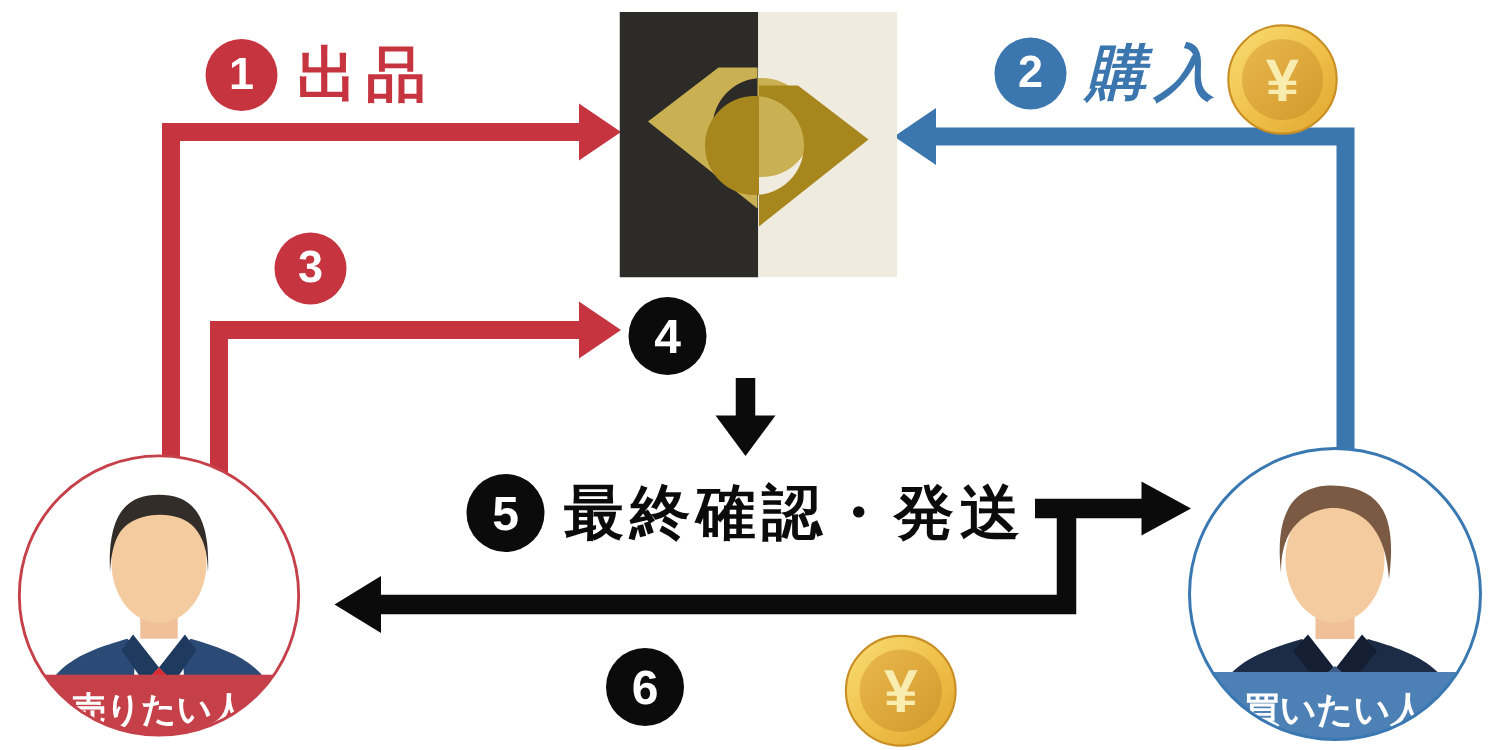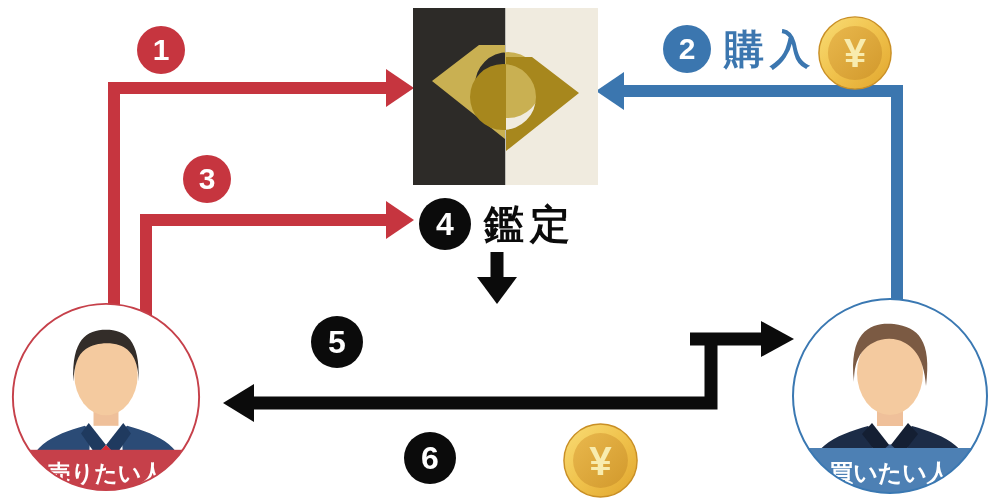--- a/index.html
+++ b/index.html
@@ -12,21 +12,21 @@
   .step{position:absolute;display:flex;align-items:center;gap:13px;font-weight:bold;z-index:6;}
   .badge{
     border-radius:50%;color:#fff;display:flex;align-items:center;justify-content:center;
     font-weight:bold;flex:0 0 auto;line-height:1;
   }
   .badge.sz48{width:48px;height:48px;font-size:30px;}
   .badge.sz52{width:52px;height:52px;font-size:32px;}
   .lbl{font-size:40px;line-height:1;letter-spacing:6px;white-space:nowrap;}
   .lbl.tight{letter-spacing:4px;font-size:40px;}
   .bg-red{background:#c6353f;} .bg-blue{background:#3b76af;} .bg-black{background:#0b0b0b;}
-  .tx-red{color:#c6353f;} .tx-blue{color:#3b76af;} .tx-black{color:#0b0b0b;}
+  .tx-red{color:#c6353f;} .tx-blue{color:#3b76af;font-style:italic;} .tx-black{color:#0b0b0b;}
   .coin{position:absolute;z-index:6;}
   .logo{position:absolute;left:413px;top:8px;width:185px;height:177px;z-index:2;}
   .avatar{position:absolute;z-index:4;}
   svg{display:block;}
 </style>
 </head>
 <body>
 
 <div class="canvas">
 
@@ -71,38 +71,39 @@
       <path fill-rule="evenodd" fill="#c9b052" d="M19 73 L66 37 L92 37 L92 131 Z
                M128 77 a33 33 0 1 1 -66 0 a33 33 0 1 1 66 0 Z"></path>
 
       <path fill-rule="evenodd" fill="#a7871d" d="M166 85 L119 49 L93 49 L93 143 Z
                M123 89 a33 33 0 1 1 -66 0 a33 33 0 1 1 66 0 Z"></path>
     </svg>
   </div>
 
   <div class="step" style="left:137px;top:26px;">
     <div class="badge sz48 bg-red">1</div>
+    <div class="lbl tx-red">出品</div>
   </div>
 
   <div class="step" style="left:663px;top:25px;">
     <div class="badge sz48 bg-blue">2</div>
     <div class="lbl tx-blue">購入</div>
   </div>
 
   <div class="step" style="left:183px;top:155px;">
     <div class="badge sz48 bg-red">3</div>
   </div>
 
   <div class="step" style="left:419px;top:198px;">
     <div class="badge sz52 bg-black">4</div>
-    <div class="lbl tx-black">鑑定</div>
   </div>
 
   <div class="step" style="left:311px;top:316px;">
     <div class="badge sz52 bg-black">5</div>
+    <div class="lbl tight tx-black">最終確認・発送</div>
   </div>
 
   <div class="step" style="left:404px;top:432px;">
     <div class="badge sz52 bg-black">6</div>
   </div>
 
   <div class="coin" style="left:817px;top:15px;">
     <svg width="76" height="76" viewBox="0 0 80 80">
       <defs>
         <linearGradient id="coinA1" x1="0" y1="0" x2="1" y2="1">

